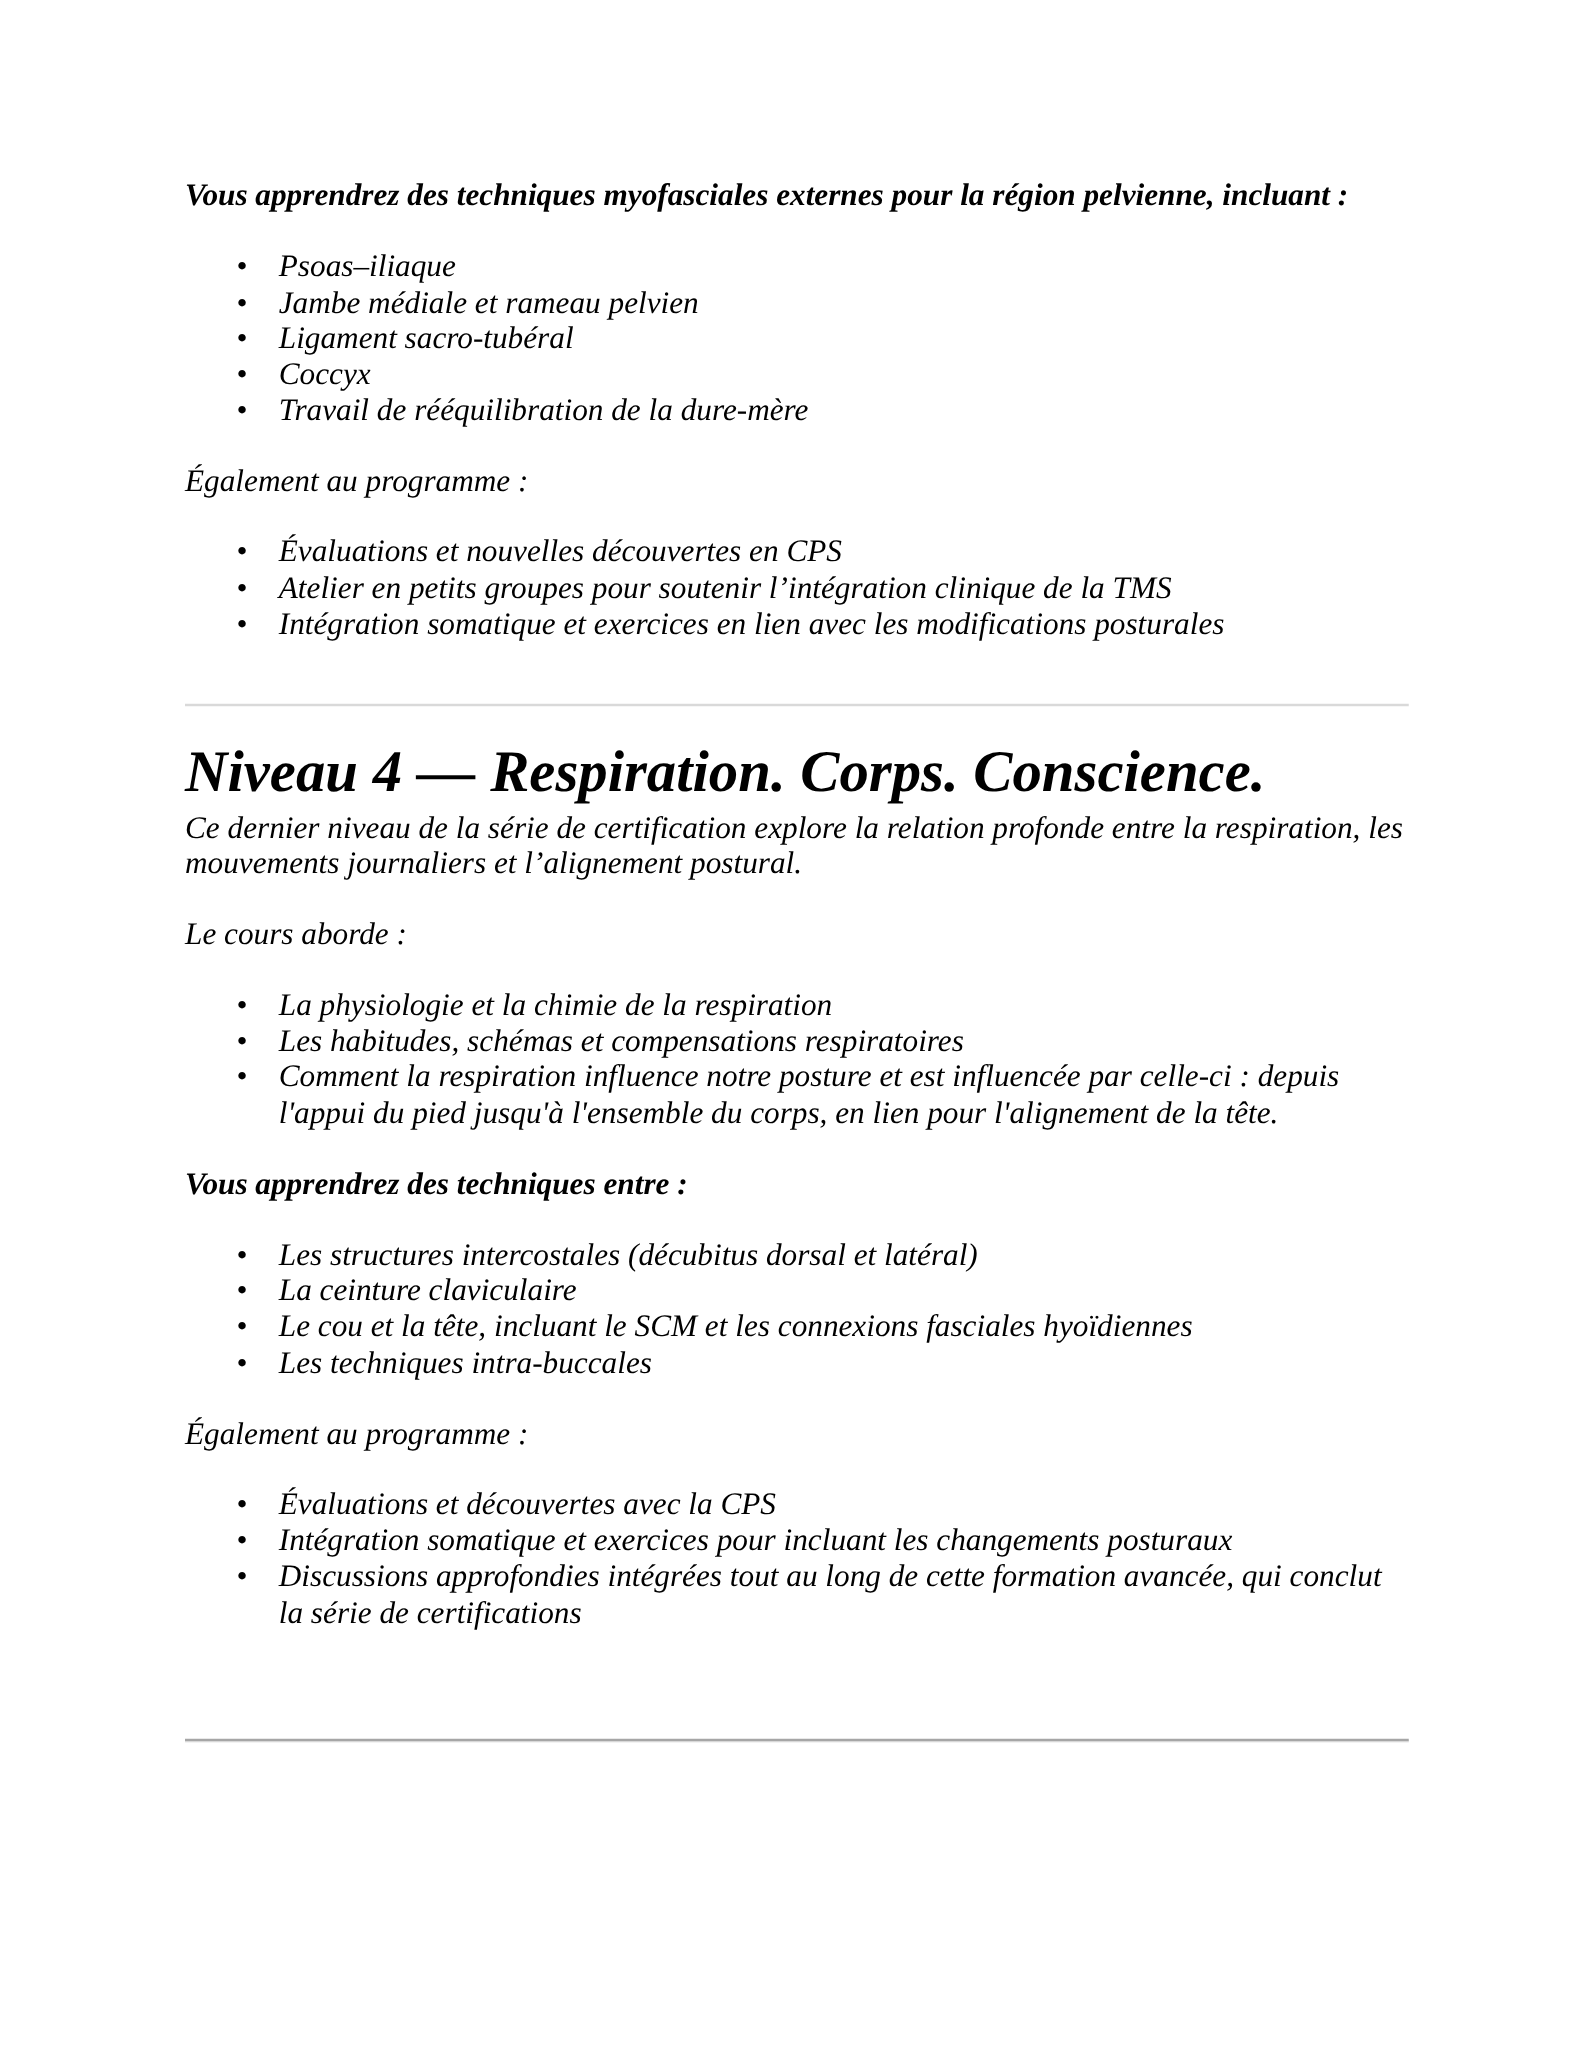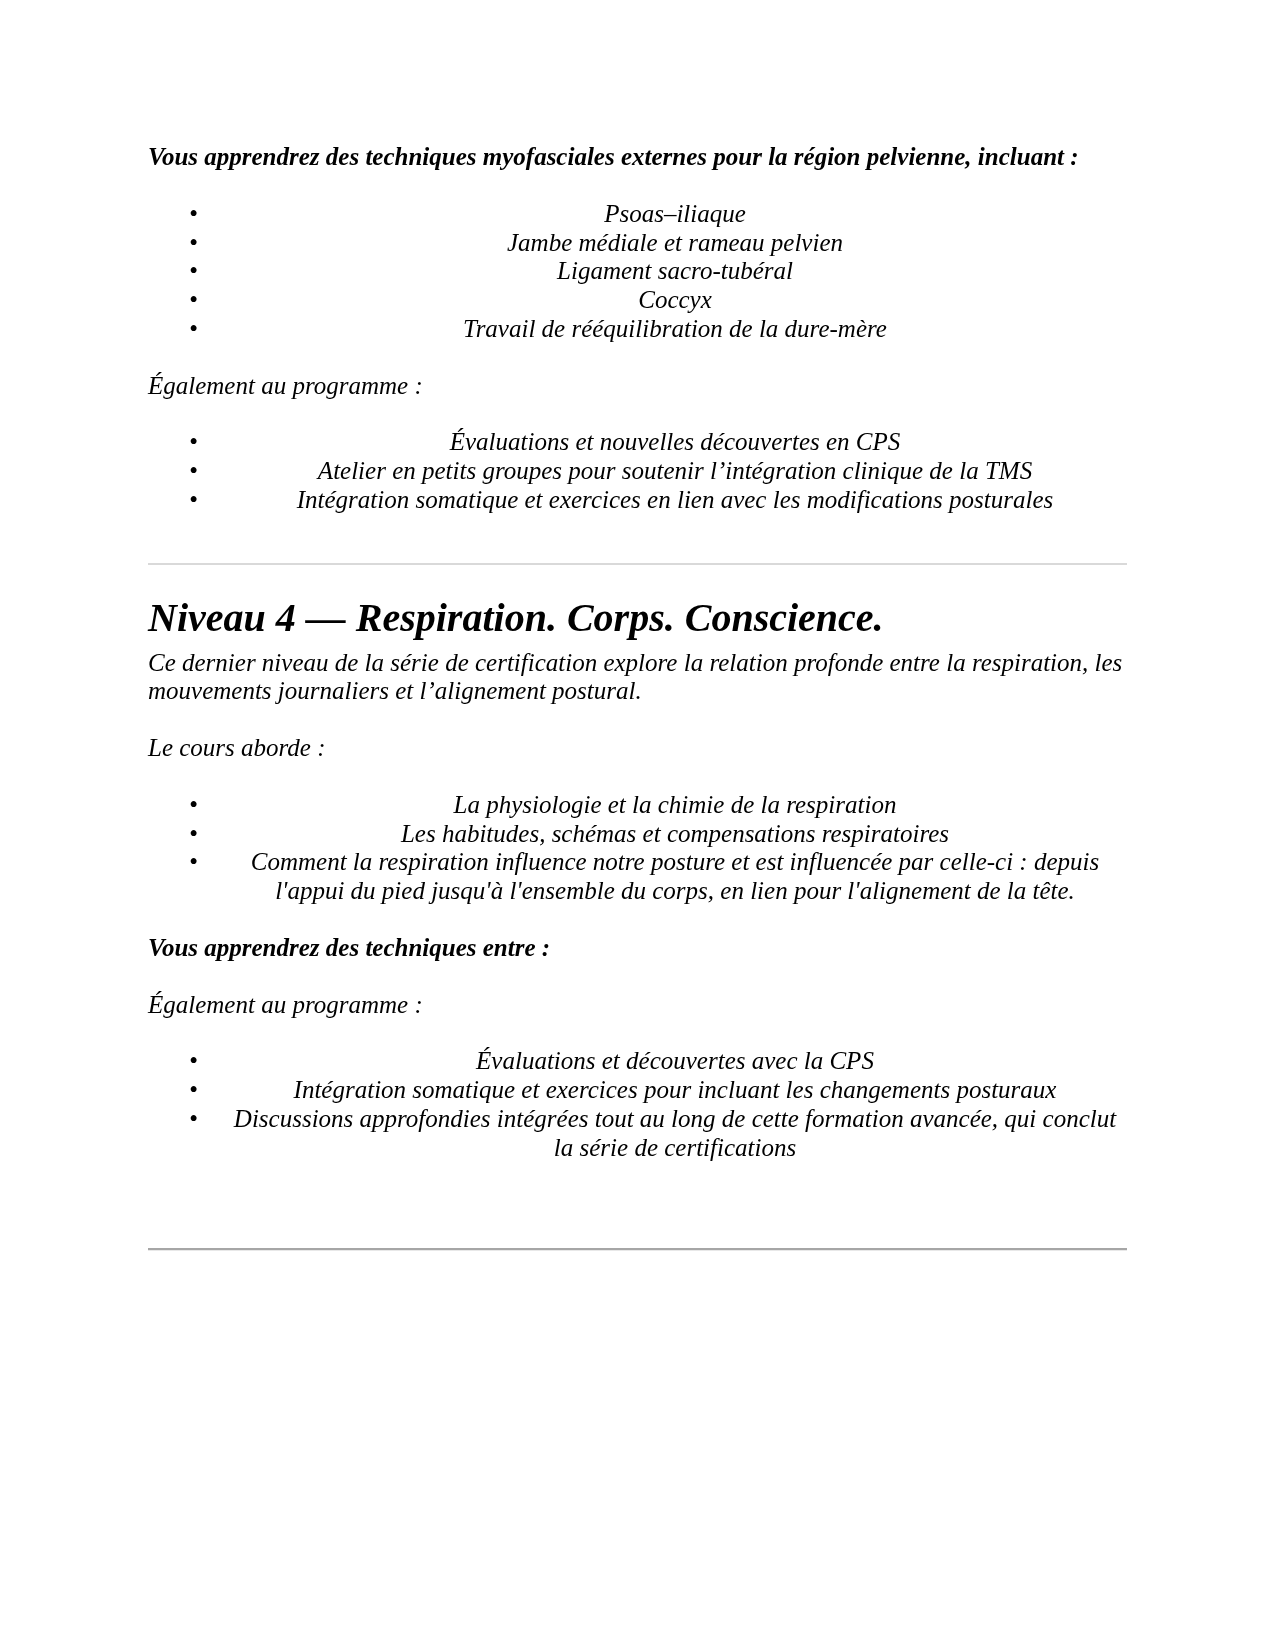--- a/index.html
+++ b/index.html
@@ -21,31 +21,30 @@
   }
   .para {
     font-size: 25px;
     line-height: 28.75px;
     margin: 0 0 28px 0;
   }
   .para.bold {
     font-weight: bold;
   }
   h1.doc-title {
-    font-size: 40px;
+    font-size: 47px;
     line-height: 54px;
     font-weight: bold;
     margin: 0 0 4px 0;
     letter-spacing: 0px;
   }
   ul.bullets {
     list-style: none;
     margin: 0 0 28px 0;
     padding: 0;
-    text-align: center;
   }
   ul.bullets li {
     position: relative;
     font-size: 25px;
     line-height: 28.75px;
     padding-left: 75px;
   }
   ul.bullets li::before {
     content: "\2022";
     position: absolute;
@@ -103,20 +102,26 @@
   <p class="para">Le cours aborde :</p>
 
   <ul class="bullets">
     <li>La physiologie et la chimie de la respiration</li>
     <li>Les habitudes, schémas et compensations respiratoires</li>
     <li>Comment la respiration influence notre posture et est influencée par celle-ci : depuis l'appui du pied jusqu'à l'ensemble du corps, en lien pour l'alignement de la tête.</li>
   </ul>
 
   <p class="para bold">Vous apprendrez des techniques entre :</p>
 
+  <ul class="bullets">
+    <li>Les structures intercostales (décubitus dorsal et latéral)</li>
+    <li>La ceinture claviculaire</li>
+    <li>Le cou et la tête, incluant le SCM et les connexions fasciales hyoïdiennes</li>
+    <li>Les techniques intra-buccales</li>
+  </ul>
 
   <p class="para">Également au programme :</p>
 
   <ul class="bullets">
     <li>Évaluations et découvertes avec la CPS</li>
     <li>Intégration somatique et exercices pour incluant les changements posturaux</li>
     <li>Discussions approfondies intégrées tout au long de cette formation avancée, qui conclut la série de certifications</li>
   </ul>
 
   <hr class="rule rule-gray">

